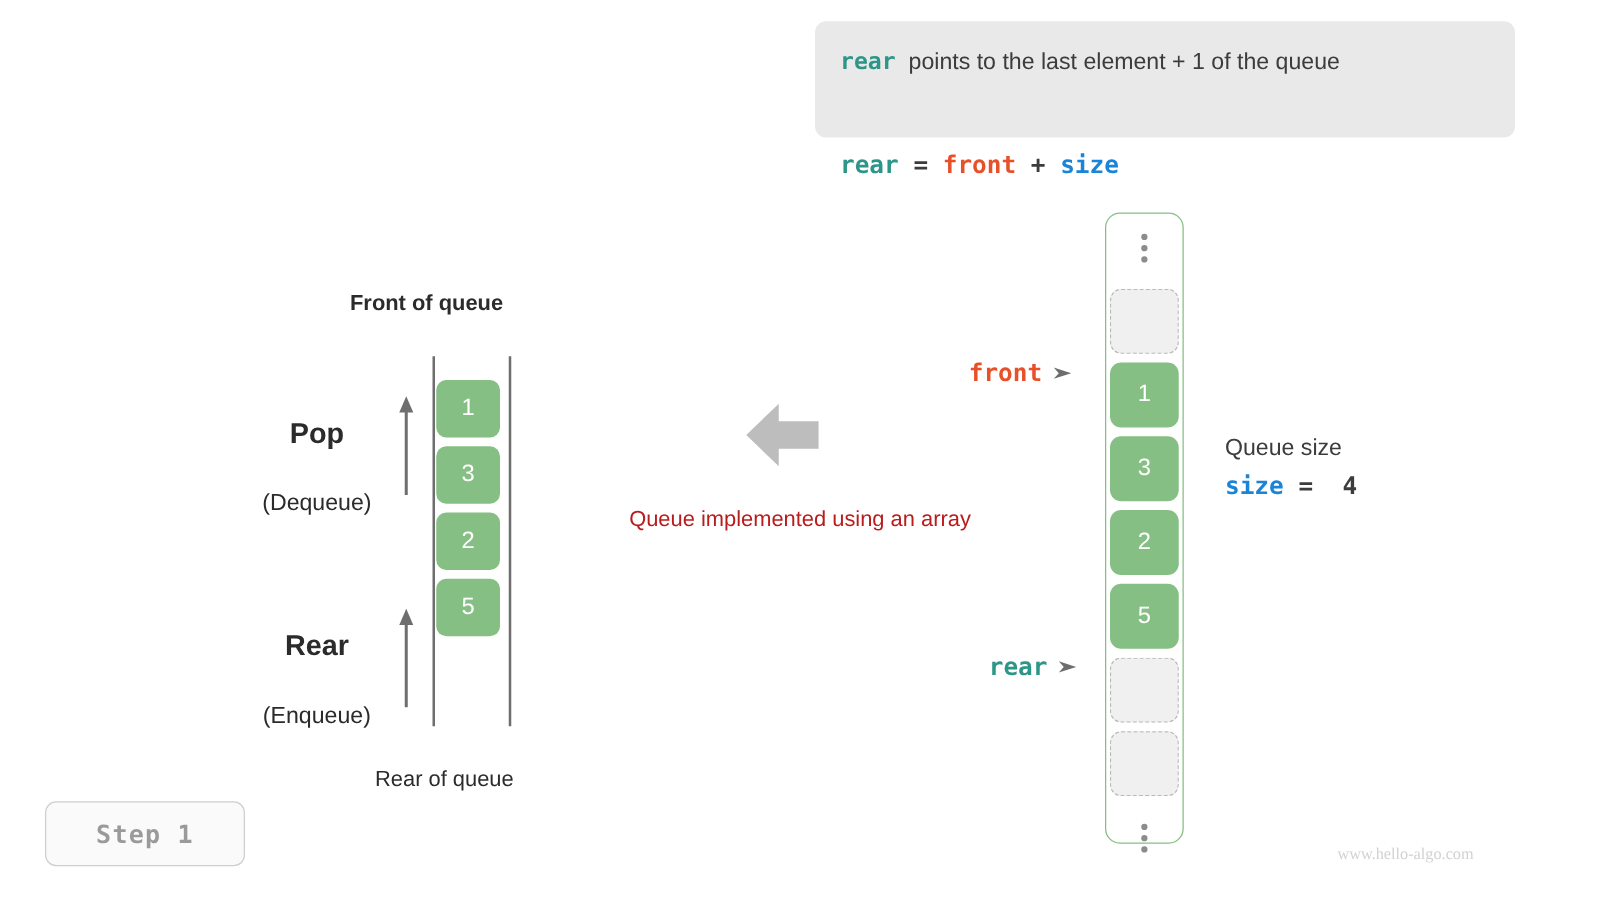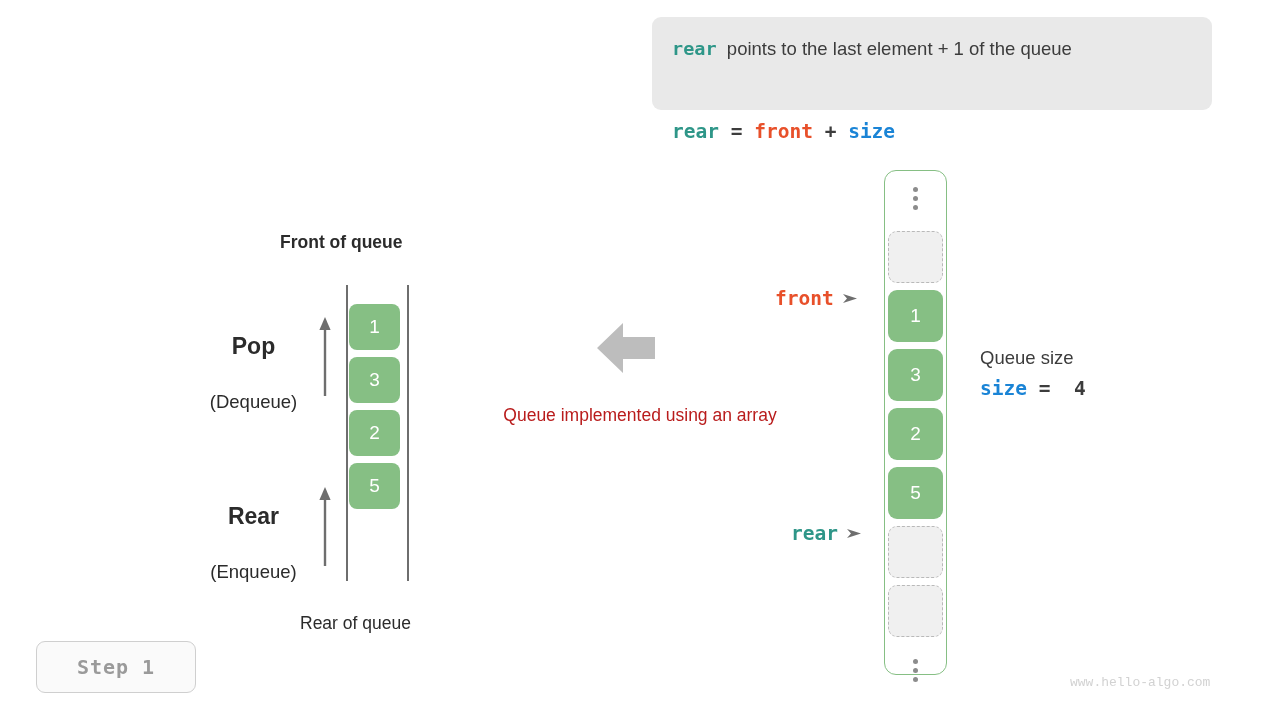--- a/index.html
+++ b/index.html
@@ -170,21 +170,21 @@
     font-family: "DejaVu Sans Mono", "Liberation Mono", monospace;
     font-weight: bold; font-size: 20px;
     color: #9a9a9a;
     letter-spacing: 1px;
     box-sizing: border-box;
   }
 
   
   #watermark {
     left: 1070px; top: 675px;
-    font-family: Liberation Mono, monospace;
+    font-family: Liberation Serif, serif;
     font-size: 13px; color: #d2d2d2;
     white-space: nowrap;
   }
 </style>
 </head>
 <body>
 
 <div class="abs" id="legend-box">
   <div class="legend-line">
     <span class="kw kw-rear">rear</span>&nbsp;

